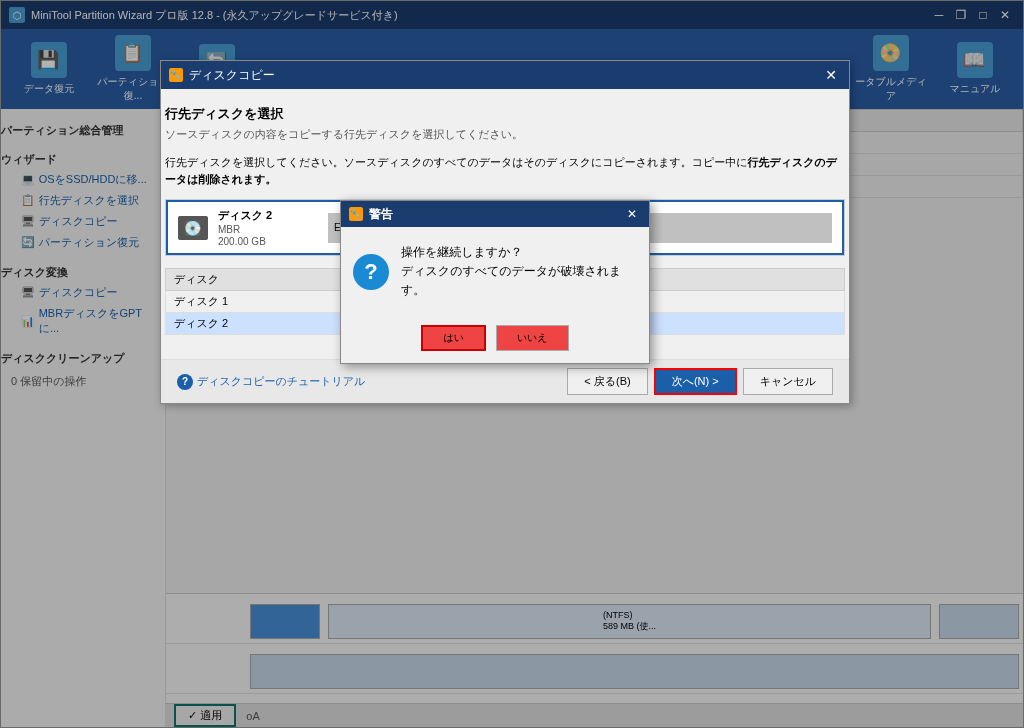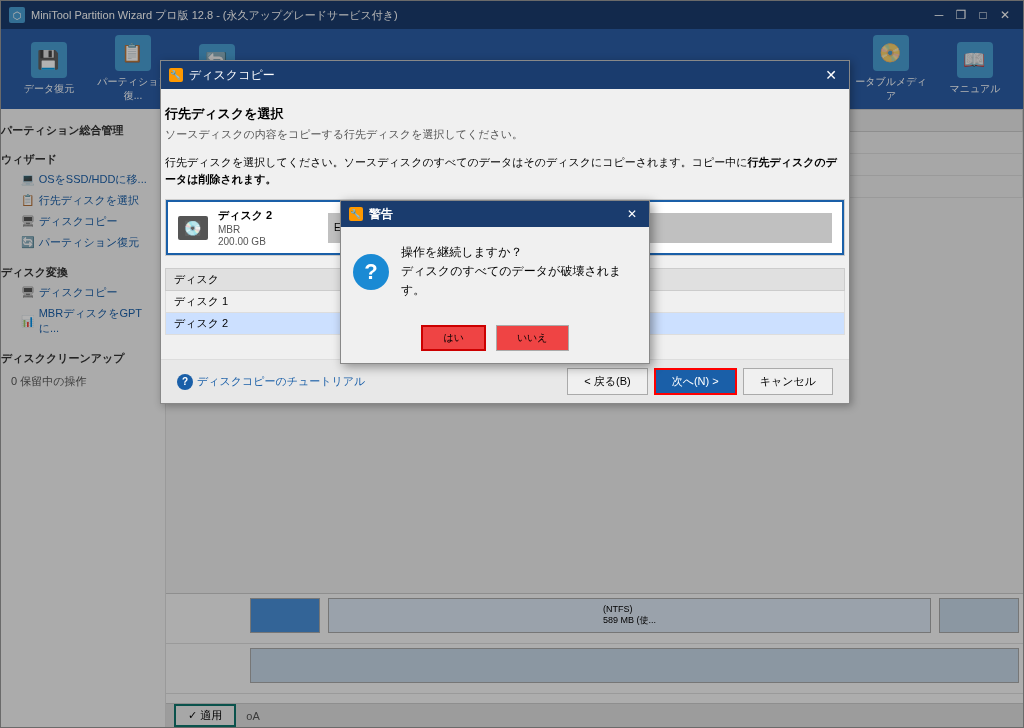--- a/index.html
+++ b/index.html
@@ -183,21 +183,21 @@
     .disk-label-cell {
       width: 80px;
       padding: 4px;
       font-size: 10px;
       color: #555;
       display: flex; align-items: center; justify-content: center;
     }
     .disk-bars {
       flex: 1;
       display: flex;
-      align-items: flex-start;
+      align-items: flex-end;
       padding: 4px;
       gap: 8px;
     }
     .disk-bar-seg {
       height: 35px;
       border: 1px solid #aaa;
       display: flex;
       align-items: center;
       justify-content: center;
       font-size: 9px;

